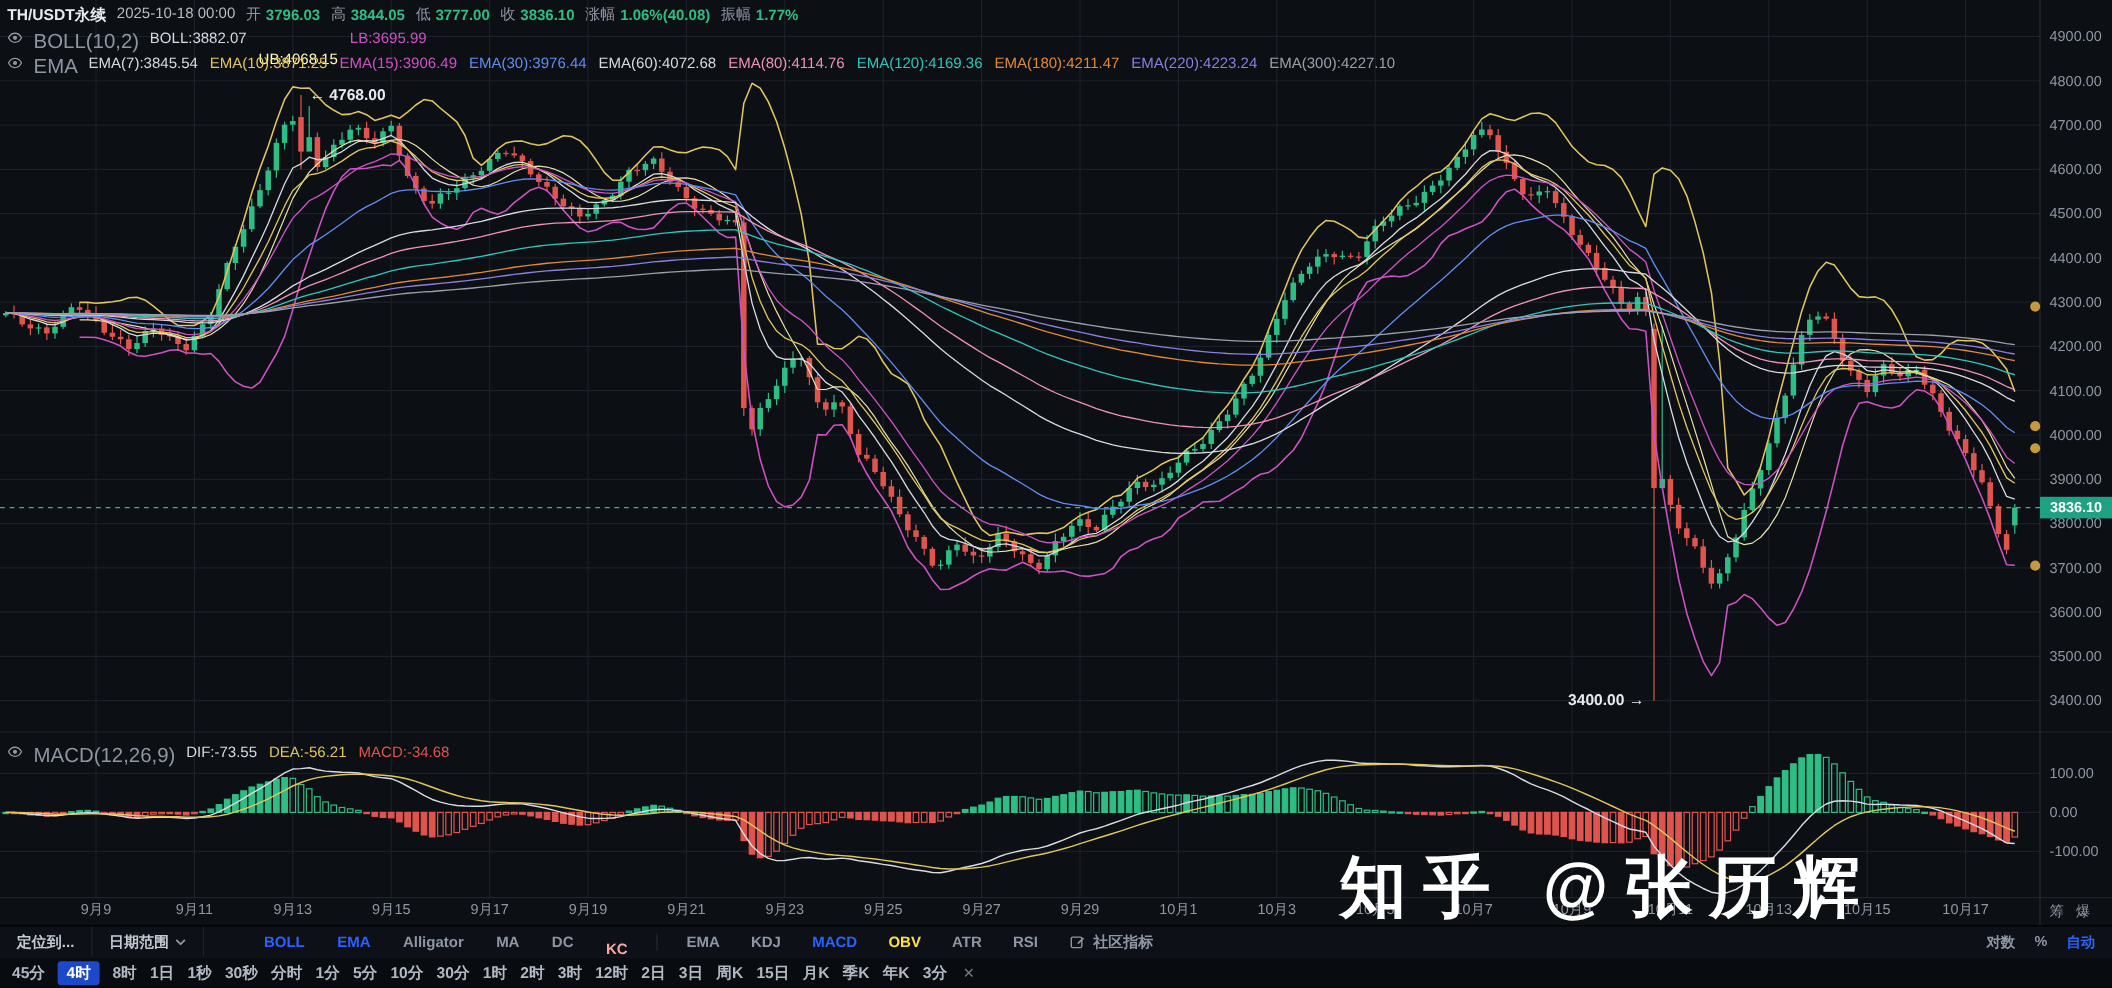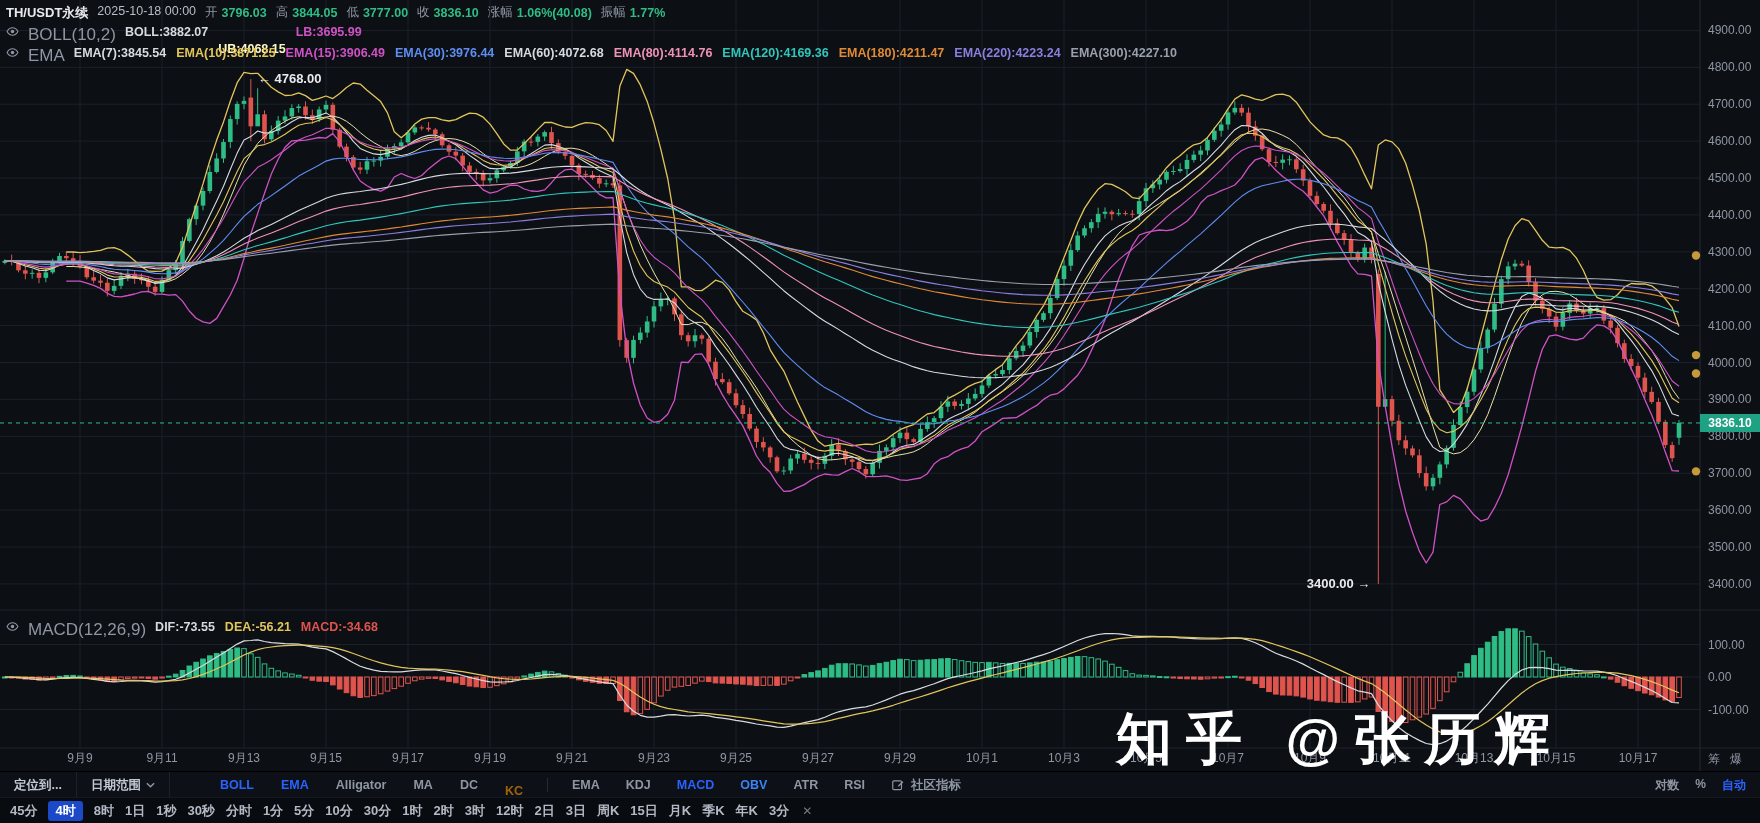--- a/index.html
+++ b/index.html
@@ -8,21 +8,21 @@
   #chart-svg{position:absolute;left:0;top:0;z-index:1;display:block;}
   .overlay{position:absolute;z-index:5;}
   
   .legend-row{display:flex;align-items:flex-start;gap:9px;white-space:nowrap;height:17px;}
   .legend-row .sym{color:#e8eaee;font-size:13px;font-weight:700;}
   .legend-row .dt{color:#b7bdc6;font-size:12.5px;}
   .pair{display:flex;gap:4px;align-items:center;}
   .plabel{color:#8f96a3;font-size:12.5px;}
   .pvalue{color:#2ebd85;font-size:12.5px;font-weight:600;}
   .ind-name{color:#8f96a3;font-size:17px;}
-  .ind-item{font-size:12.5px;font-weight:700;}
+  .ind-item{font-size:12.5px;font-weight:400;}
   .eye{display:inline-flex;align-items:center;cursor:pointer;}
   
   #price-tag{position:absolute;left:1700px;width:60px;height:18px;background:#1fa184;color:#fff;
      font-size:12px;font-weight:700;display:flex;align-items:center;justify-content:center;z-index:6;}
   
   #axis-corner{position:absolute;left:1708px;top:751px;display:flex;gap:10px;z-index:6;}
   #axis-corner span{color:#8f96a3;font-size:12px;cursor:pointer;}
   
   #watermark{position:absolute;left:1116px;top:708px;z-index:40;color:#ffffff;font-size:56px;
      font-weight:800;letter-spacing:14px;white-space:nowrap;line-height:1.1;}
@@ -1020,28 +1020,28 @@
           <path d="M1 1l4 4 4-4" fill="none" stroke="#8f96a3" stroke-width="1.6"></path>
         </svg>
     </span>
     <span style="width:28px;"></span>
     <span class="igroup" id="overlay-group" style="gap:27px;">
         <span class="ibtn" style="color: rgb(41, 98, 255); padding-left: 22px;">BOLL</span>
         <span class="ibtn" style="color: rgb(41, 98, 255);">EMA</span>
         <span class="ibtn" style="color: rgb(143, 150, 163);">Alligator</span>
         <span class="ibtn" style="color: rgb(143, 150, 163);">MA</span>
         <span class="ibtn" style="color: rgb(143, 150, 163);">DC</span>
-        <span class="ibtn" style="color: #a16207; margin-top: 12px;">KC</span>
+        <span class="ibtn" style="color: #fca5a5; margin-top: 12px;">KC</span>
       </span>
     <span class="vsep"></span>
     <span class="igroup" id="osc-group" style="gap:26px;">
         <span class="ibtn" style="color: rgb(143, 150, 163);">EMA</span>
         <span class="ibtn" style="color: rgb(143, 150, 163);">KDJ</span>
         <span class="ibtn" style="color: rgb(41, 98, 255);">MACD</span>
-        <span class="ibtn" style="color: #3b82f6;">OBV</span>
+        <span class="ibtn" style="color: #fde047;">OBV</span>
         <span class="ibtn" style="color: rgb(143, 150, 163);">ATR</span>
         <span class="ibtn" style="color: rgb(143, 150, 163);">RSI</span>
       </span>
     <span id="community">
       <svg width="14" height="14" viewBox="0 0 24 24">
           <rect x="3" y="5" width="15" height="15" rx="2" fill="none" stroke="#8f96a3" stroke-width="2"></rect>
           <path d="M12.5 12.5l7-7 1.8 1.8-7 7-2.6.8z" fill="#8f96a3"></path>
         </svg>
       <span>社区指标</span>
     </span>

